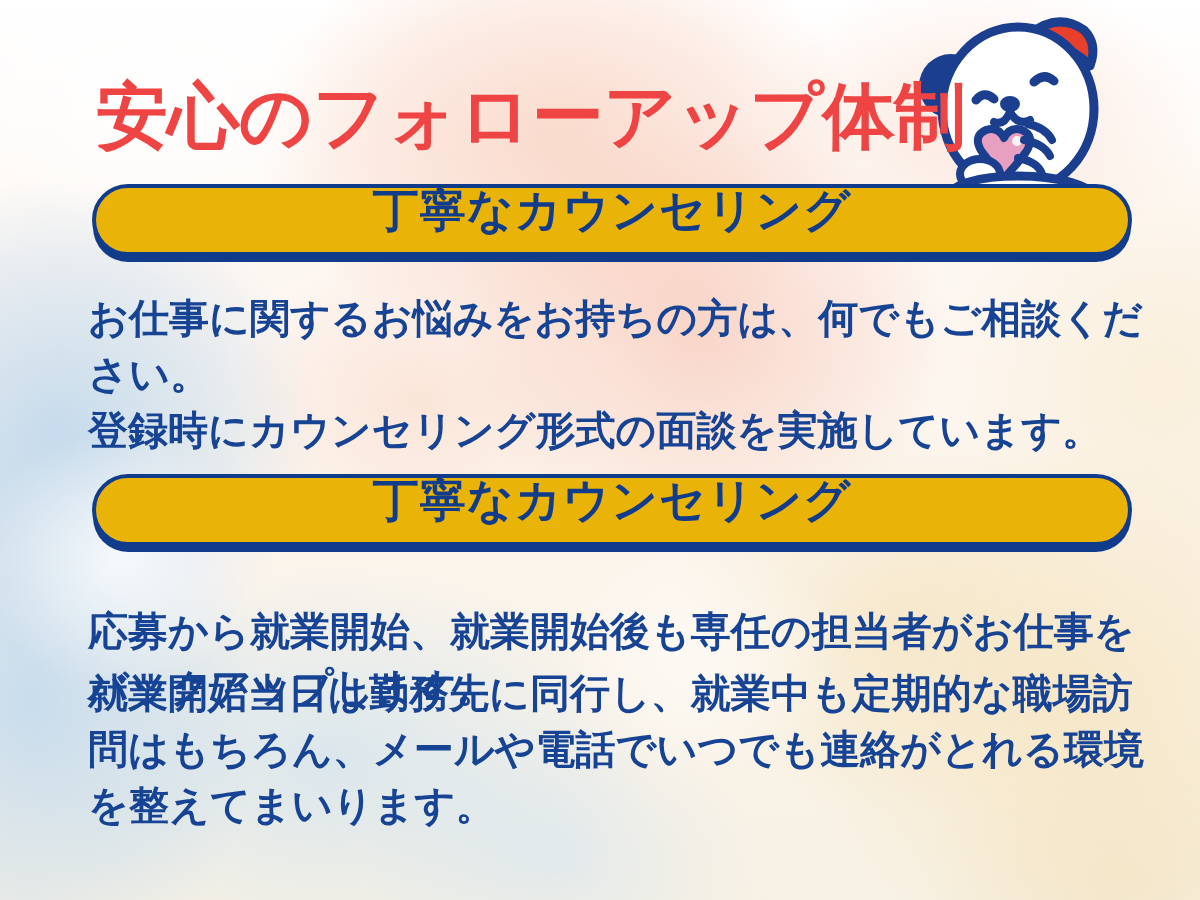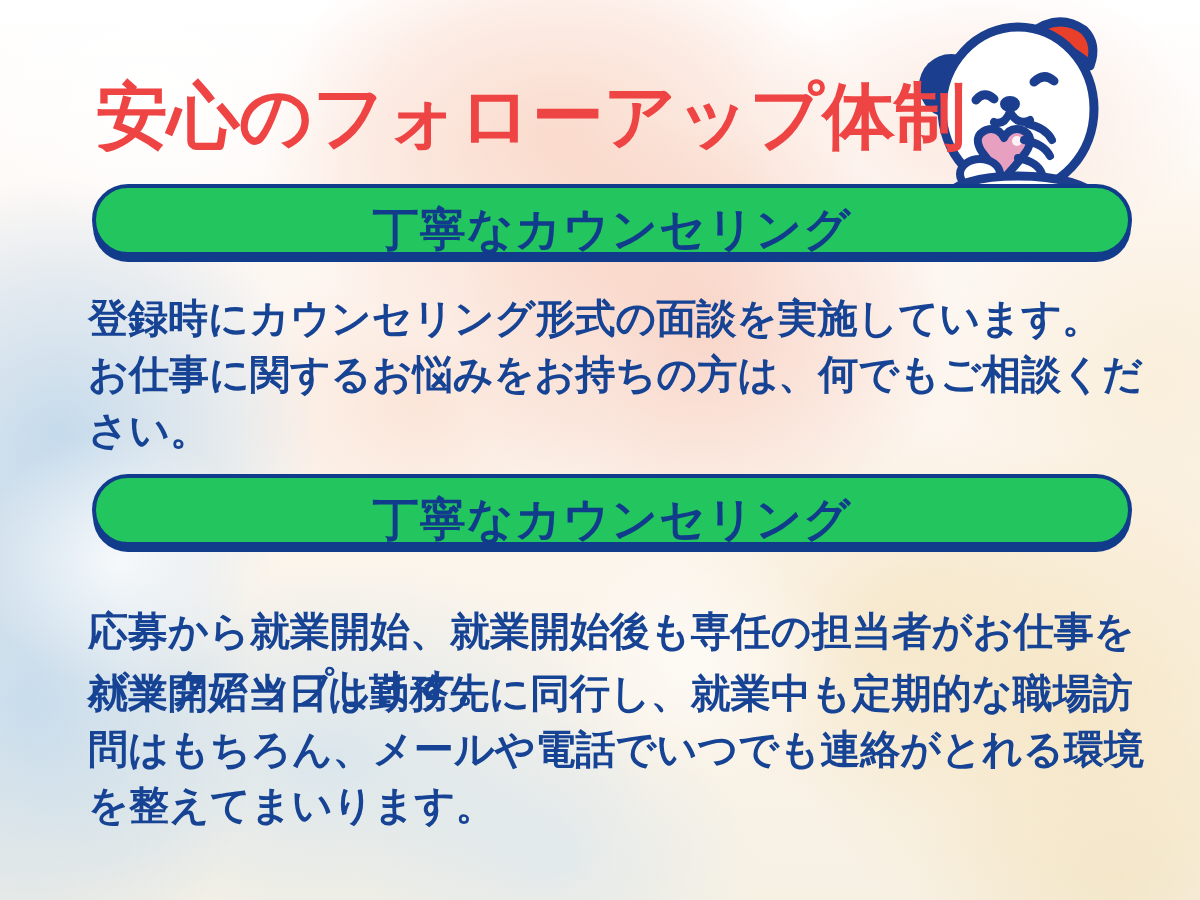--- a/index.html
+++ b/index.html
@@ -91,27 +91,28 @@
     height: 200px;
   }
 
   
   .pill {
     position: absolute;
     left: 92px;
     width: 1040px;
     height: 72px;
     box-sizing: border-box;
-    background: #22c55e;
+    background: #eab308;
     border: 4px solid #113C8B;
     border-radius: 40px;
     box-shadow: 0 7px 0 -1px #113C8B;
     display: flex;
-    align-items: flex-end;
+    align-items: flex-start;
     justify-content: center;
+    font-family: Liberation Serif, serif;
   }
   .pill-1 { top: 184px; }
   .pill-2 { top: 474px; }
   .pill-label {
     font-size: 46px;
     font-weight: 700;
     color: #113C8B;
     letter-spacing: 1px;
     line-height: 1;
     white-space: nowrap;
@@ -191,22 +192,22 @@
 
     <div class="title-row">
       <h1 class="page-title">安心のフォローアップ体制</h1>
     </div>
 
     <div class="pill pill-1">
       <span class="pill-label">丁寧なカウンセリング</span>
     </div>
 
     <div class="body-text body-1">
+      <p>お仕事に関するお悩みをお持ちの方は、何でもご相談ください。</p>
       <p>登録時にカウンセリング形式の面談を実施しています。</p>
-      <p>お仕事に関するお悩みをお持ちの方は、何でもご相談ください。</p>
     </div>
 
     <div class="pill pill-2">
       <span class="pill-label">丁寧なカウンセリング</span>
     </div>
 
     <div class="body-text body-2">
       <p>応募から就業開始、就業開始後も専任の担当者がお仕事をバックアップします。</p>
     </div>
     <div class="body-text body-3">

